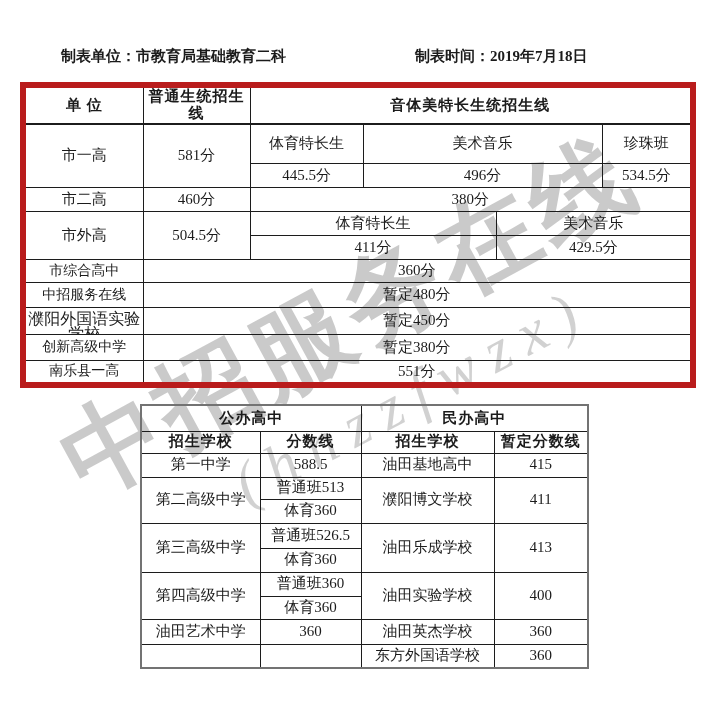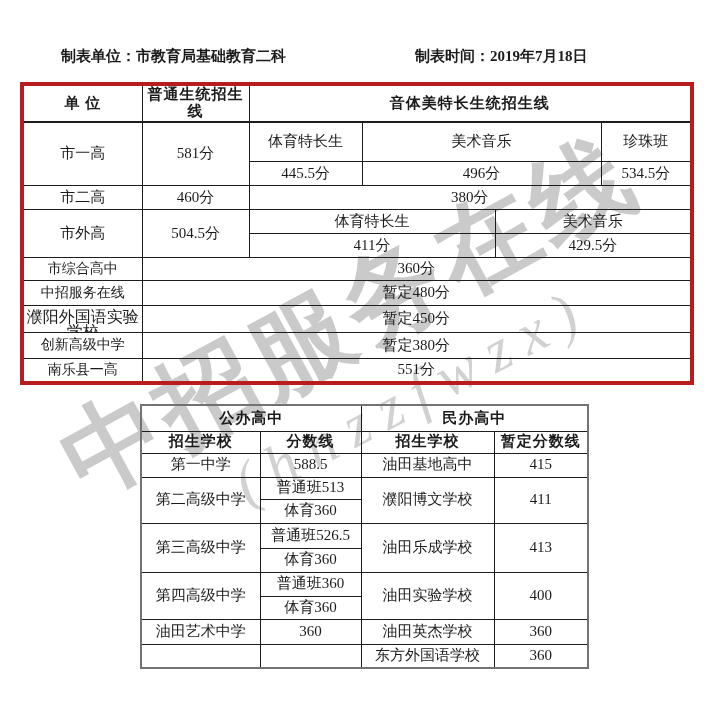--- a/index.html
+++ b/index.html
@@ -35,21 +35,21 @@
   table{
     position:absolute;z-index:1;border-collapse:collapse;table-layout:fixed;
     background:transparent;
   }
   td,th{
     border:1px solid #1c1c1c;text-align:center;vertical-align:middle;
     padding:0;font-size:15px;line-height:1.15;overflow:hidden;
   }
   th{font-weight:bold;letter-spacing:1px;}
   td{font-weight:normal;}
-  .t1{left:20px;top:82px;border:4px solid #b91c1c;}
+  .t1{left:20px;top:82px;border:6px solid #b91c1c;}
   .t1 tr.hdr th{border-bottom:2px solid #1c1c1c;}
   .t2{left:140px;top:404px;border:2px solid #737373;}
   .clip2{
     height:23px;overflow:hidden;line-height:15px;padding-top:3px;font-size:16px;
   }
   .small{font-size:14px;margin-top:13px;}
 </style>
 </head>
 <body>
 

